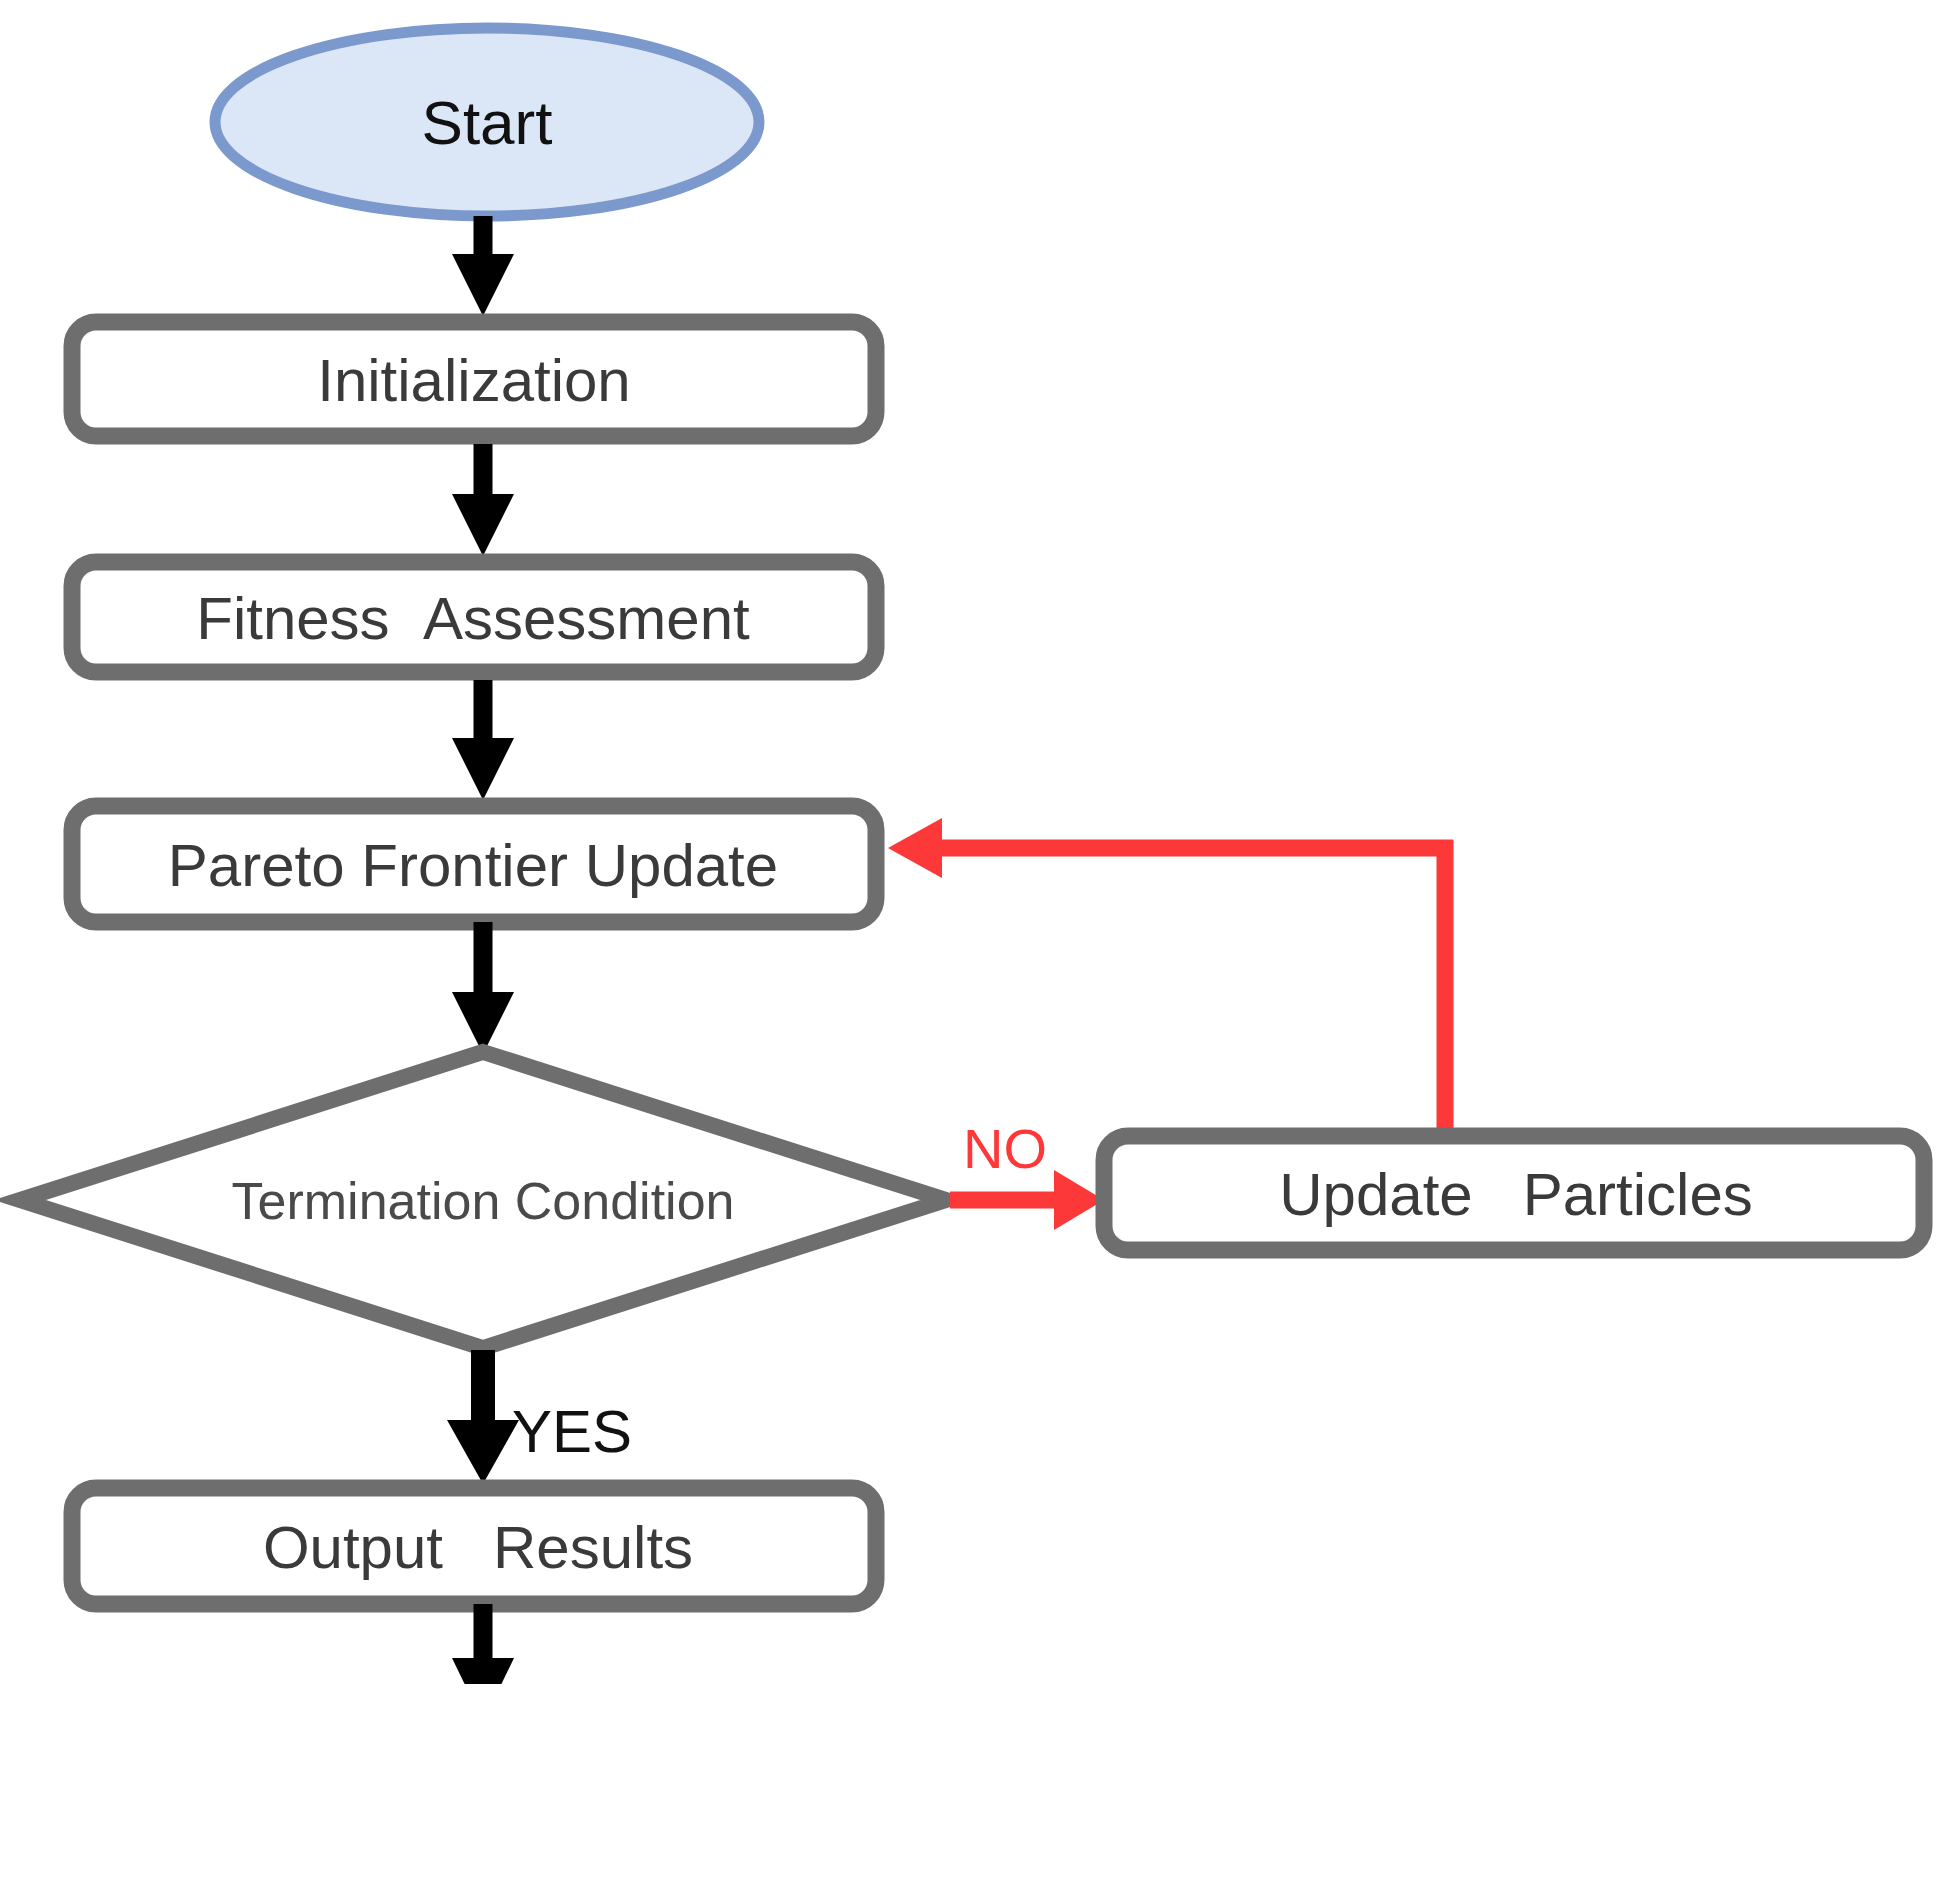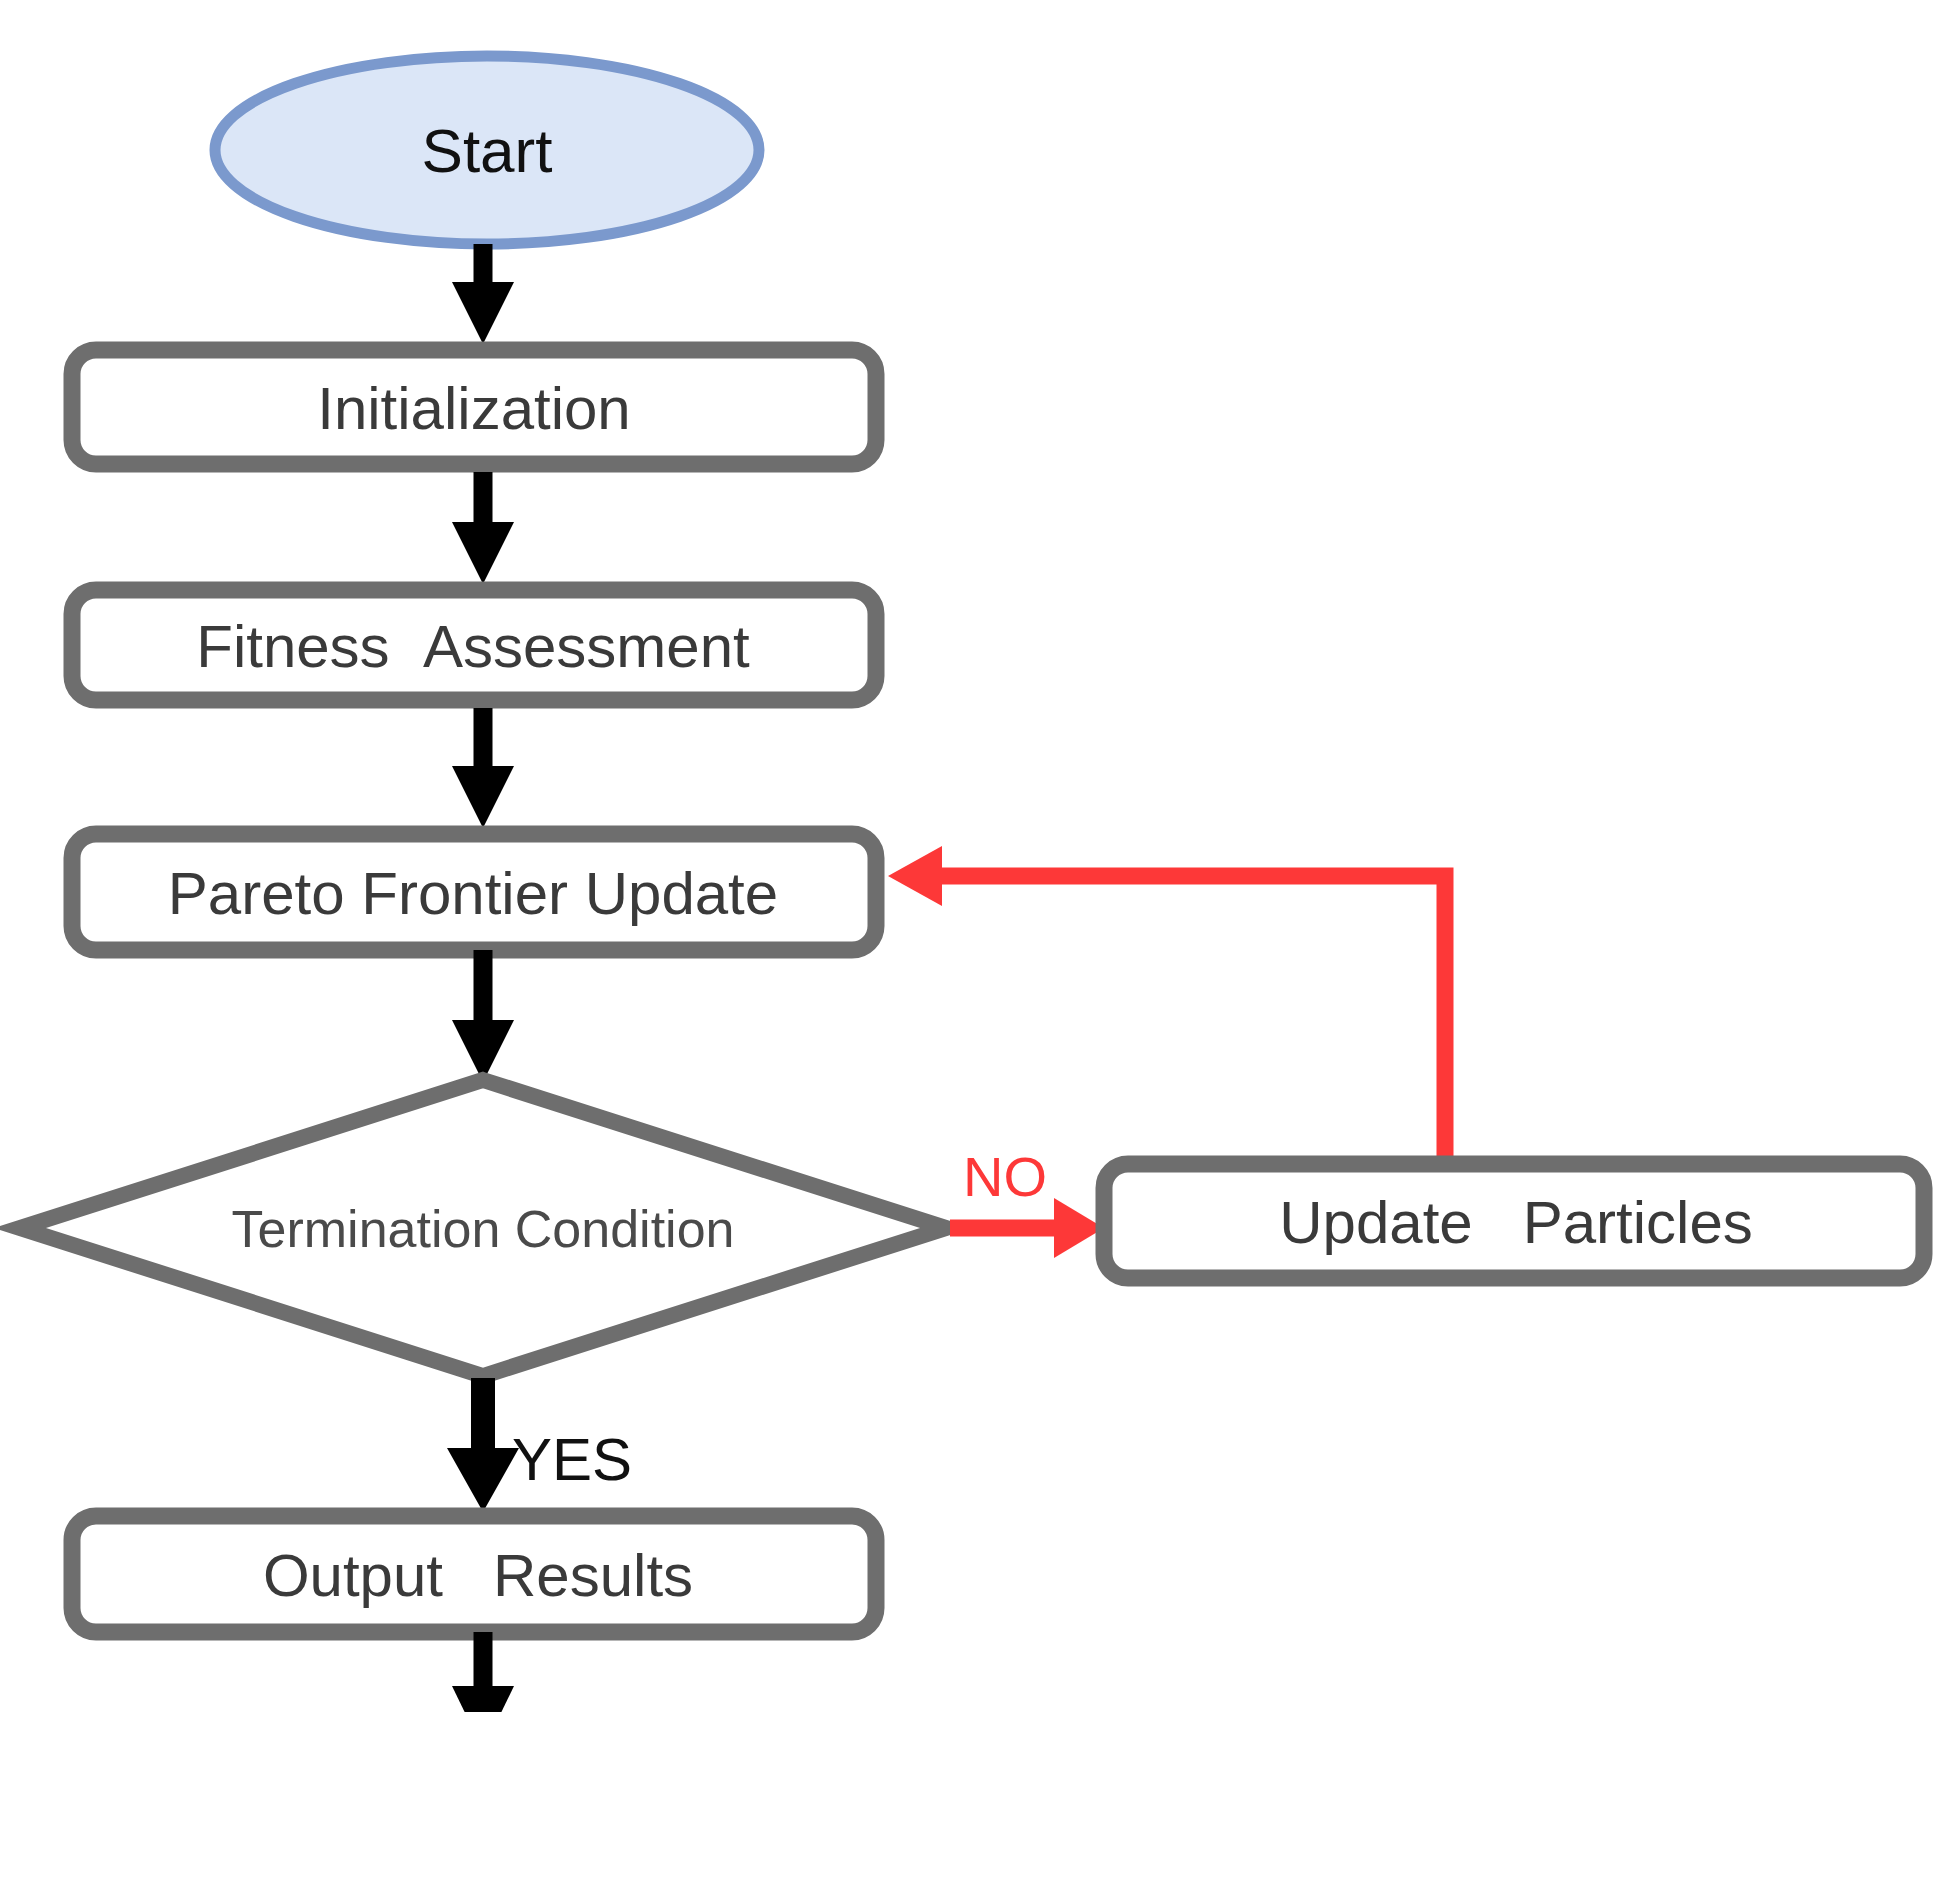--- a/index.html
+++ b/index.html
@@ -7,21 +7,20 @@
     padding: 0;
     background: #ffffff;
     font-family: "Liberation Sans", sans-serif;
   }
   .canvas-wrap {
     position: relative;
     width: 1939px;
     height: 1684px;
     background: #ffffff;
     overflow: hidden;
-    margin-top: 28px;
   }
   svg { display: block; }
 
   .terminator {
     fill: var(--terminator-fill, #dbe6f7);
     stroke: var(--terminator-stroke, #7b99cd);
     stroke-width: 11;
   }
   .process {
     fill: var(--process-fill, #ffffff);

